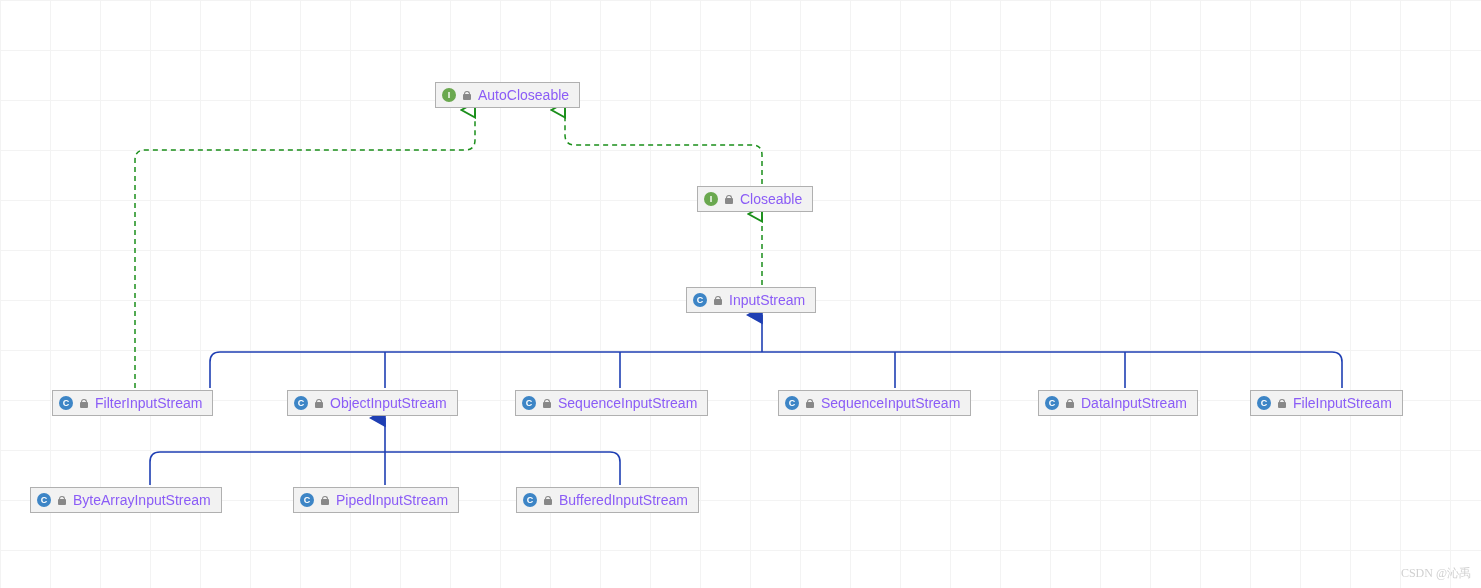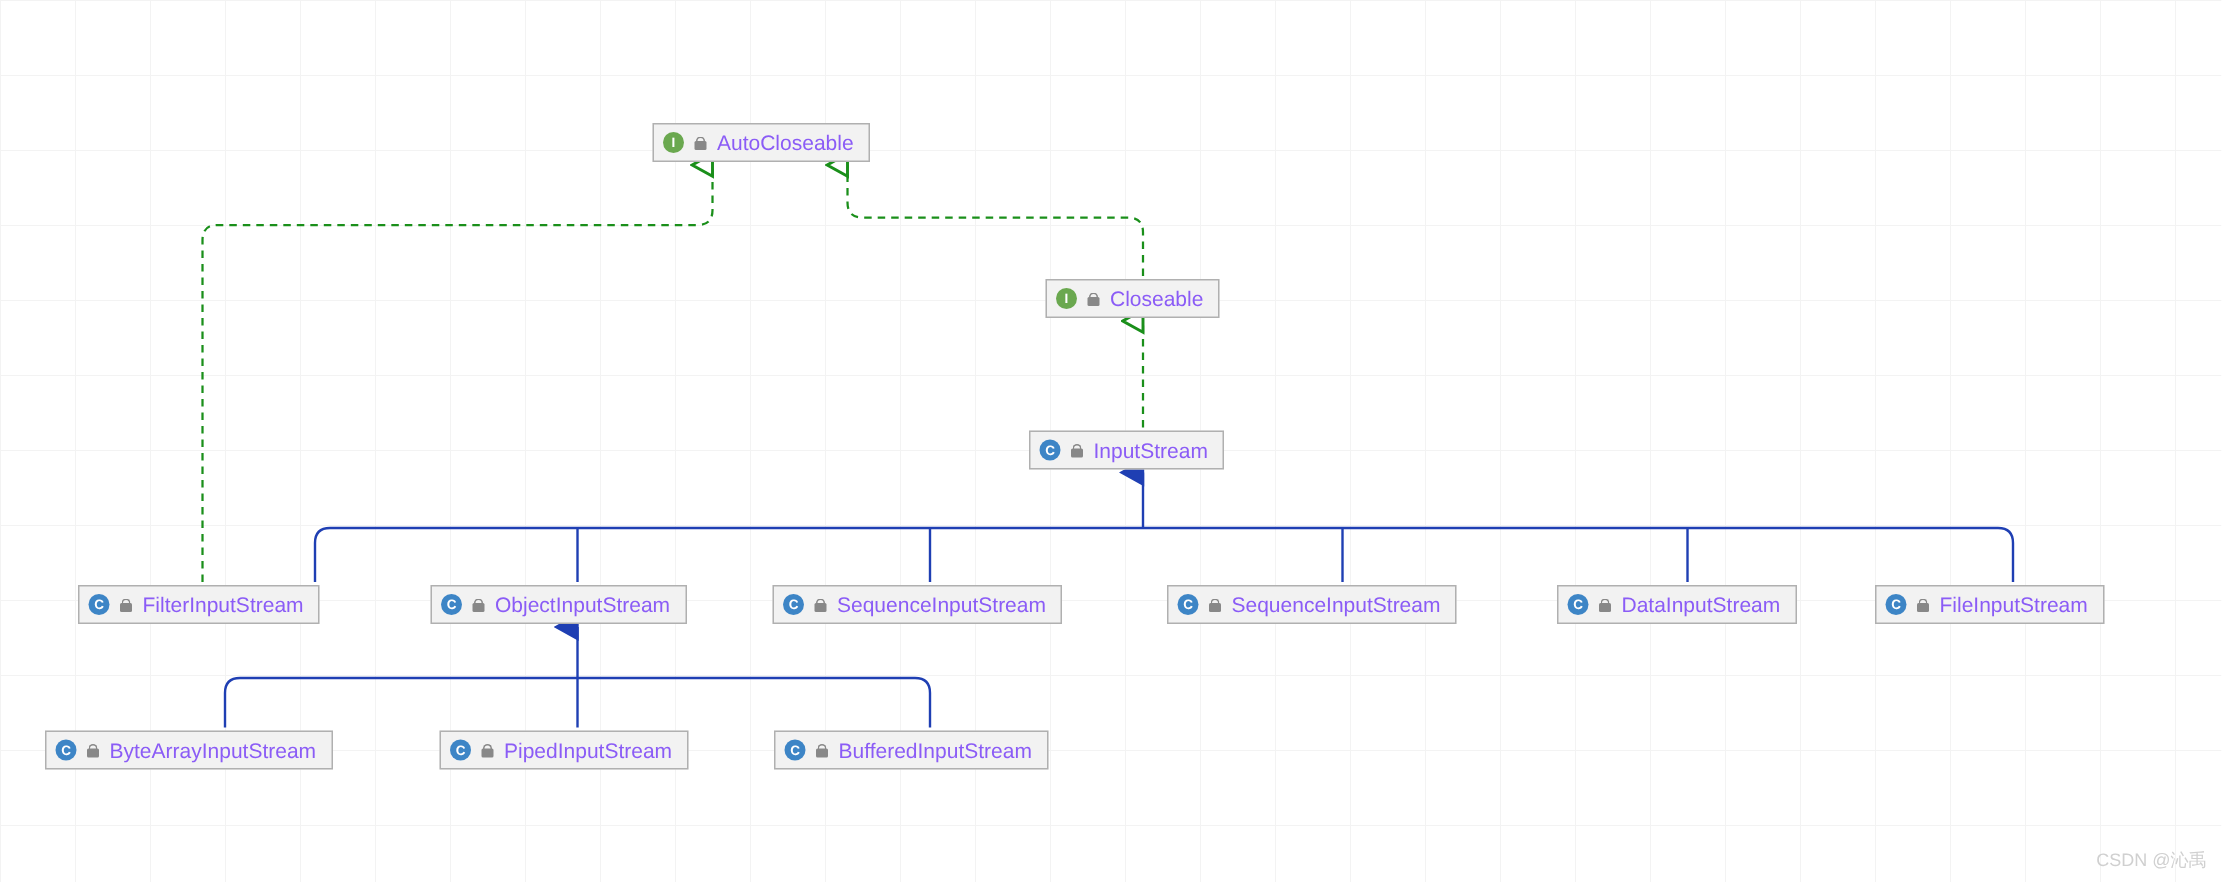--- a/index.html
+++ b/index.html
@@ -82,21 +82,21 @@
     width: 1481px;
     height: 588px;
     pointer-events: none;
   }
   .watermark {
     position: absolute;
     right: 10px;
     bottom: 6px;
     font-size: 12px;
     color: #d0d0d0;
-    font-family: Liberation Sans, sans-serif;
+    font-family: Liberation Serif, serif;
   }
 </style>
 </head>
 <body>
 
 <div class="grid"></div>
 
 <svg class="connectors">
   <defs>
     <marker id="tri-green" markerWidth="12" markerHeight="12" refX="6" refY="10" orient="auto-start-reverse">

